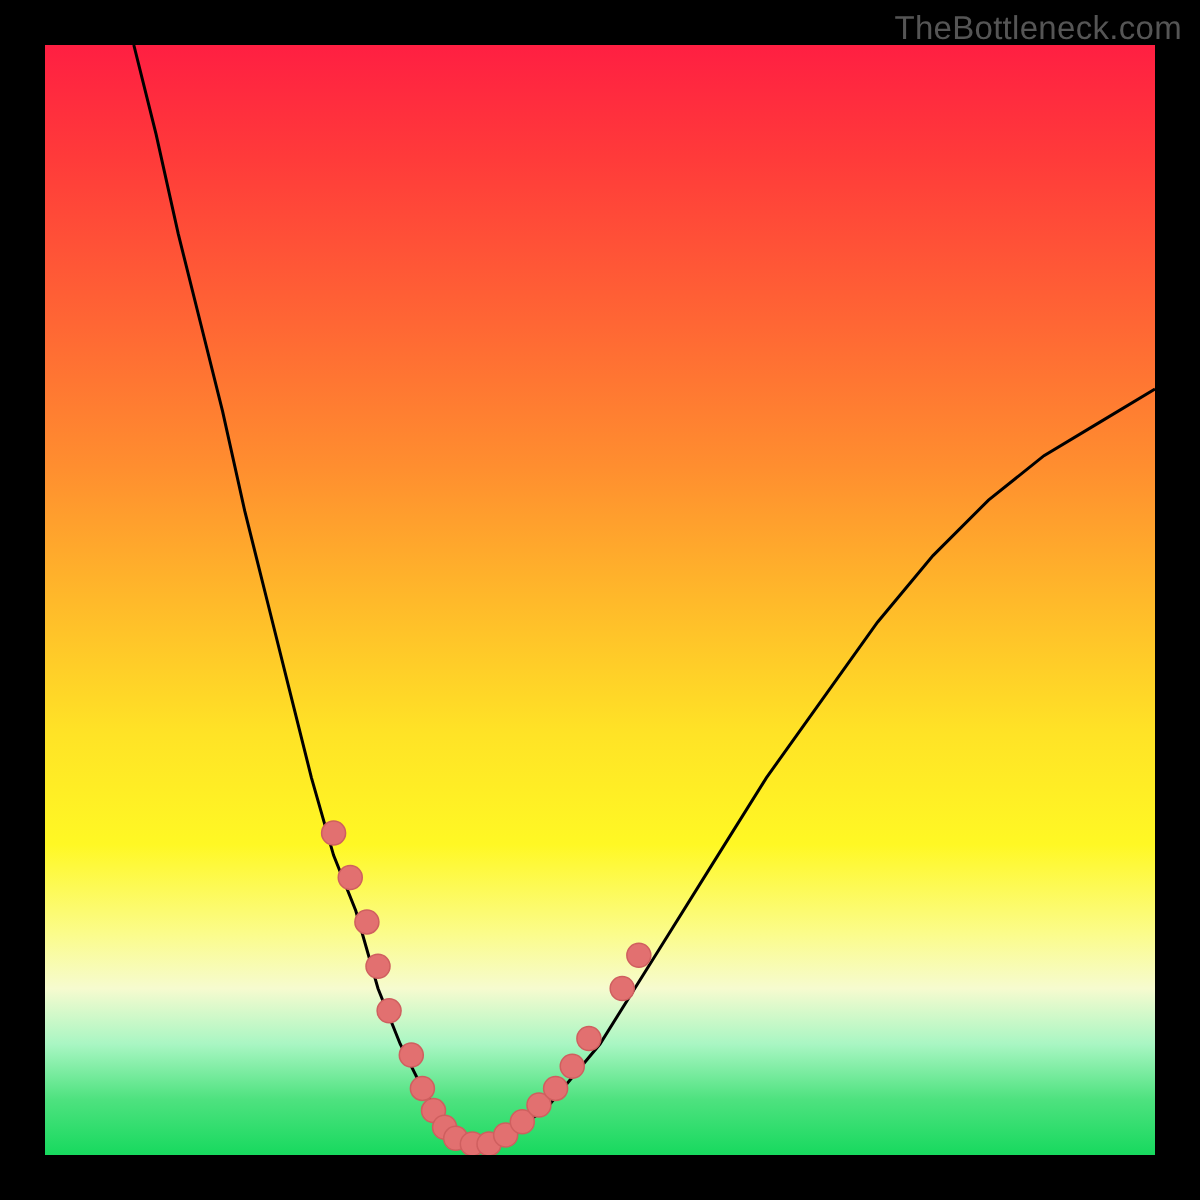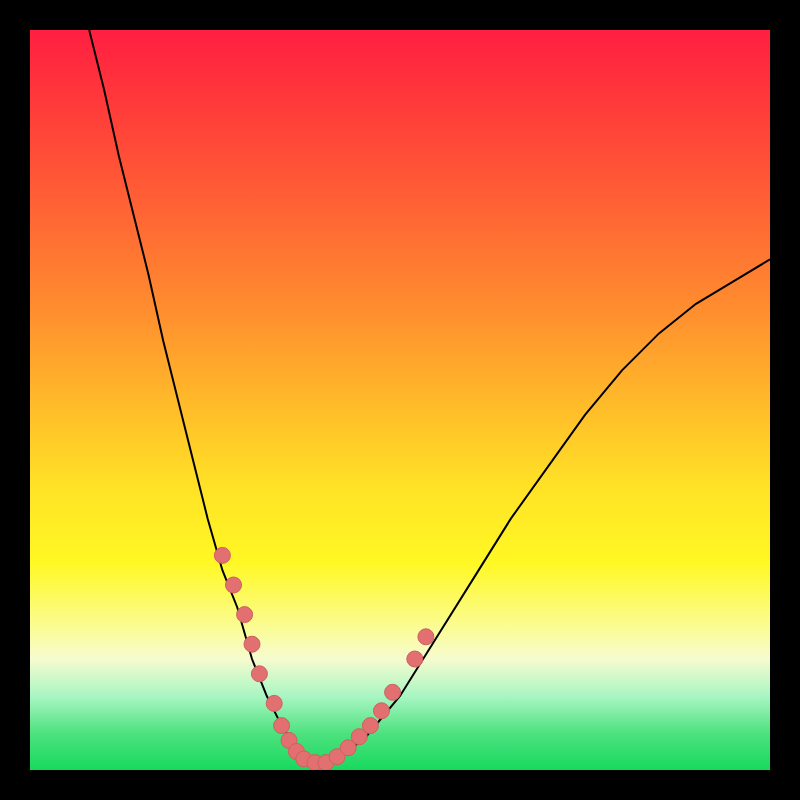--- a/index.html
+++ b/index.html
@@ -51,20 +51,21 @@
   svg.curve {
     position: absolute;
     left: 0; top: 0;
     width: 740px; height: 740px;
   }
 </style>
 </head>
 <body>
 
 <div class="frame">
+  <div class="watermark">TheBottleneck.com</div>
   <div class="plot">
     <svg class="curve" viewBox="0 0 740 740" preserveAspectRatio="none">
       <path id="curve-path" fill="none" stroke-width="2" d="M59.2 0.0 L74.0 59.2 L88.8 125.8 L103.6 185.0 L118.4 244.2 L133.2 310.8 L148.0 370.0 L162.8 429.2 L177.6 488.4 L192.4 540.2 L207.2 577.2 L222.0 629.0 L236.8 666.0 L251.6 695.6 L266.4 717.8 L281.2 732.6 L296.0 732.6 L333.0 710.4 L370.0 666.0 L407.0 606.8 L444.0 547.6 L481.0 488.4 L518.0 436.6 L555.0 384.8 L592.0 340.4 L629.0 303.4 L666.0 273.8 L703.0 251.6 L740.0 229.4" stroke="#000000"></path>
       <g id="marker-group">
           <circle cx="192.4" cy="525.4" r="8" fill="#e27070" stroke="#cf5f5f" stroke-width="1"></circle>
           <circle cx="203.5" cy="555.0" r="8" fill="#e27070" stroke="#cf5f5f" stroke-width="1"></circle>
           <circle cx="214.6" cy="584.6" r="8" fill="#e27070" stroke="#cf5f5f" stroke-width="1"></circle>
           <circle cx="222.0" cy="614.2" r="8" fill="#e27070" stroke="#cf5f5f" stroke-width="1"></circle>
           <circle cx="229.4" cy="643.8" r="8" fill="#e27070" stroke="#cf5f5f" stroke-width="1"></circle>
           <circle cx="244.2" cy="673.4" r="8" fill="#e27070" stroke="#cf5f5f" stroke-width="1"></circle>

